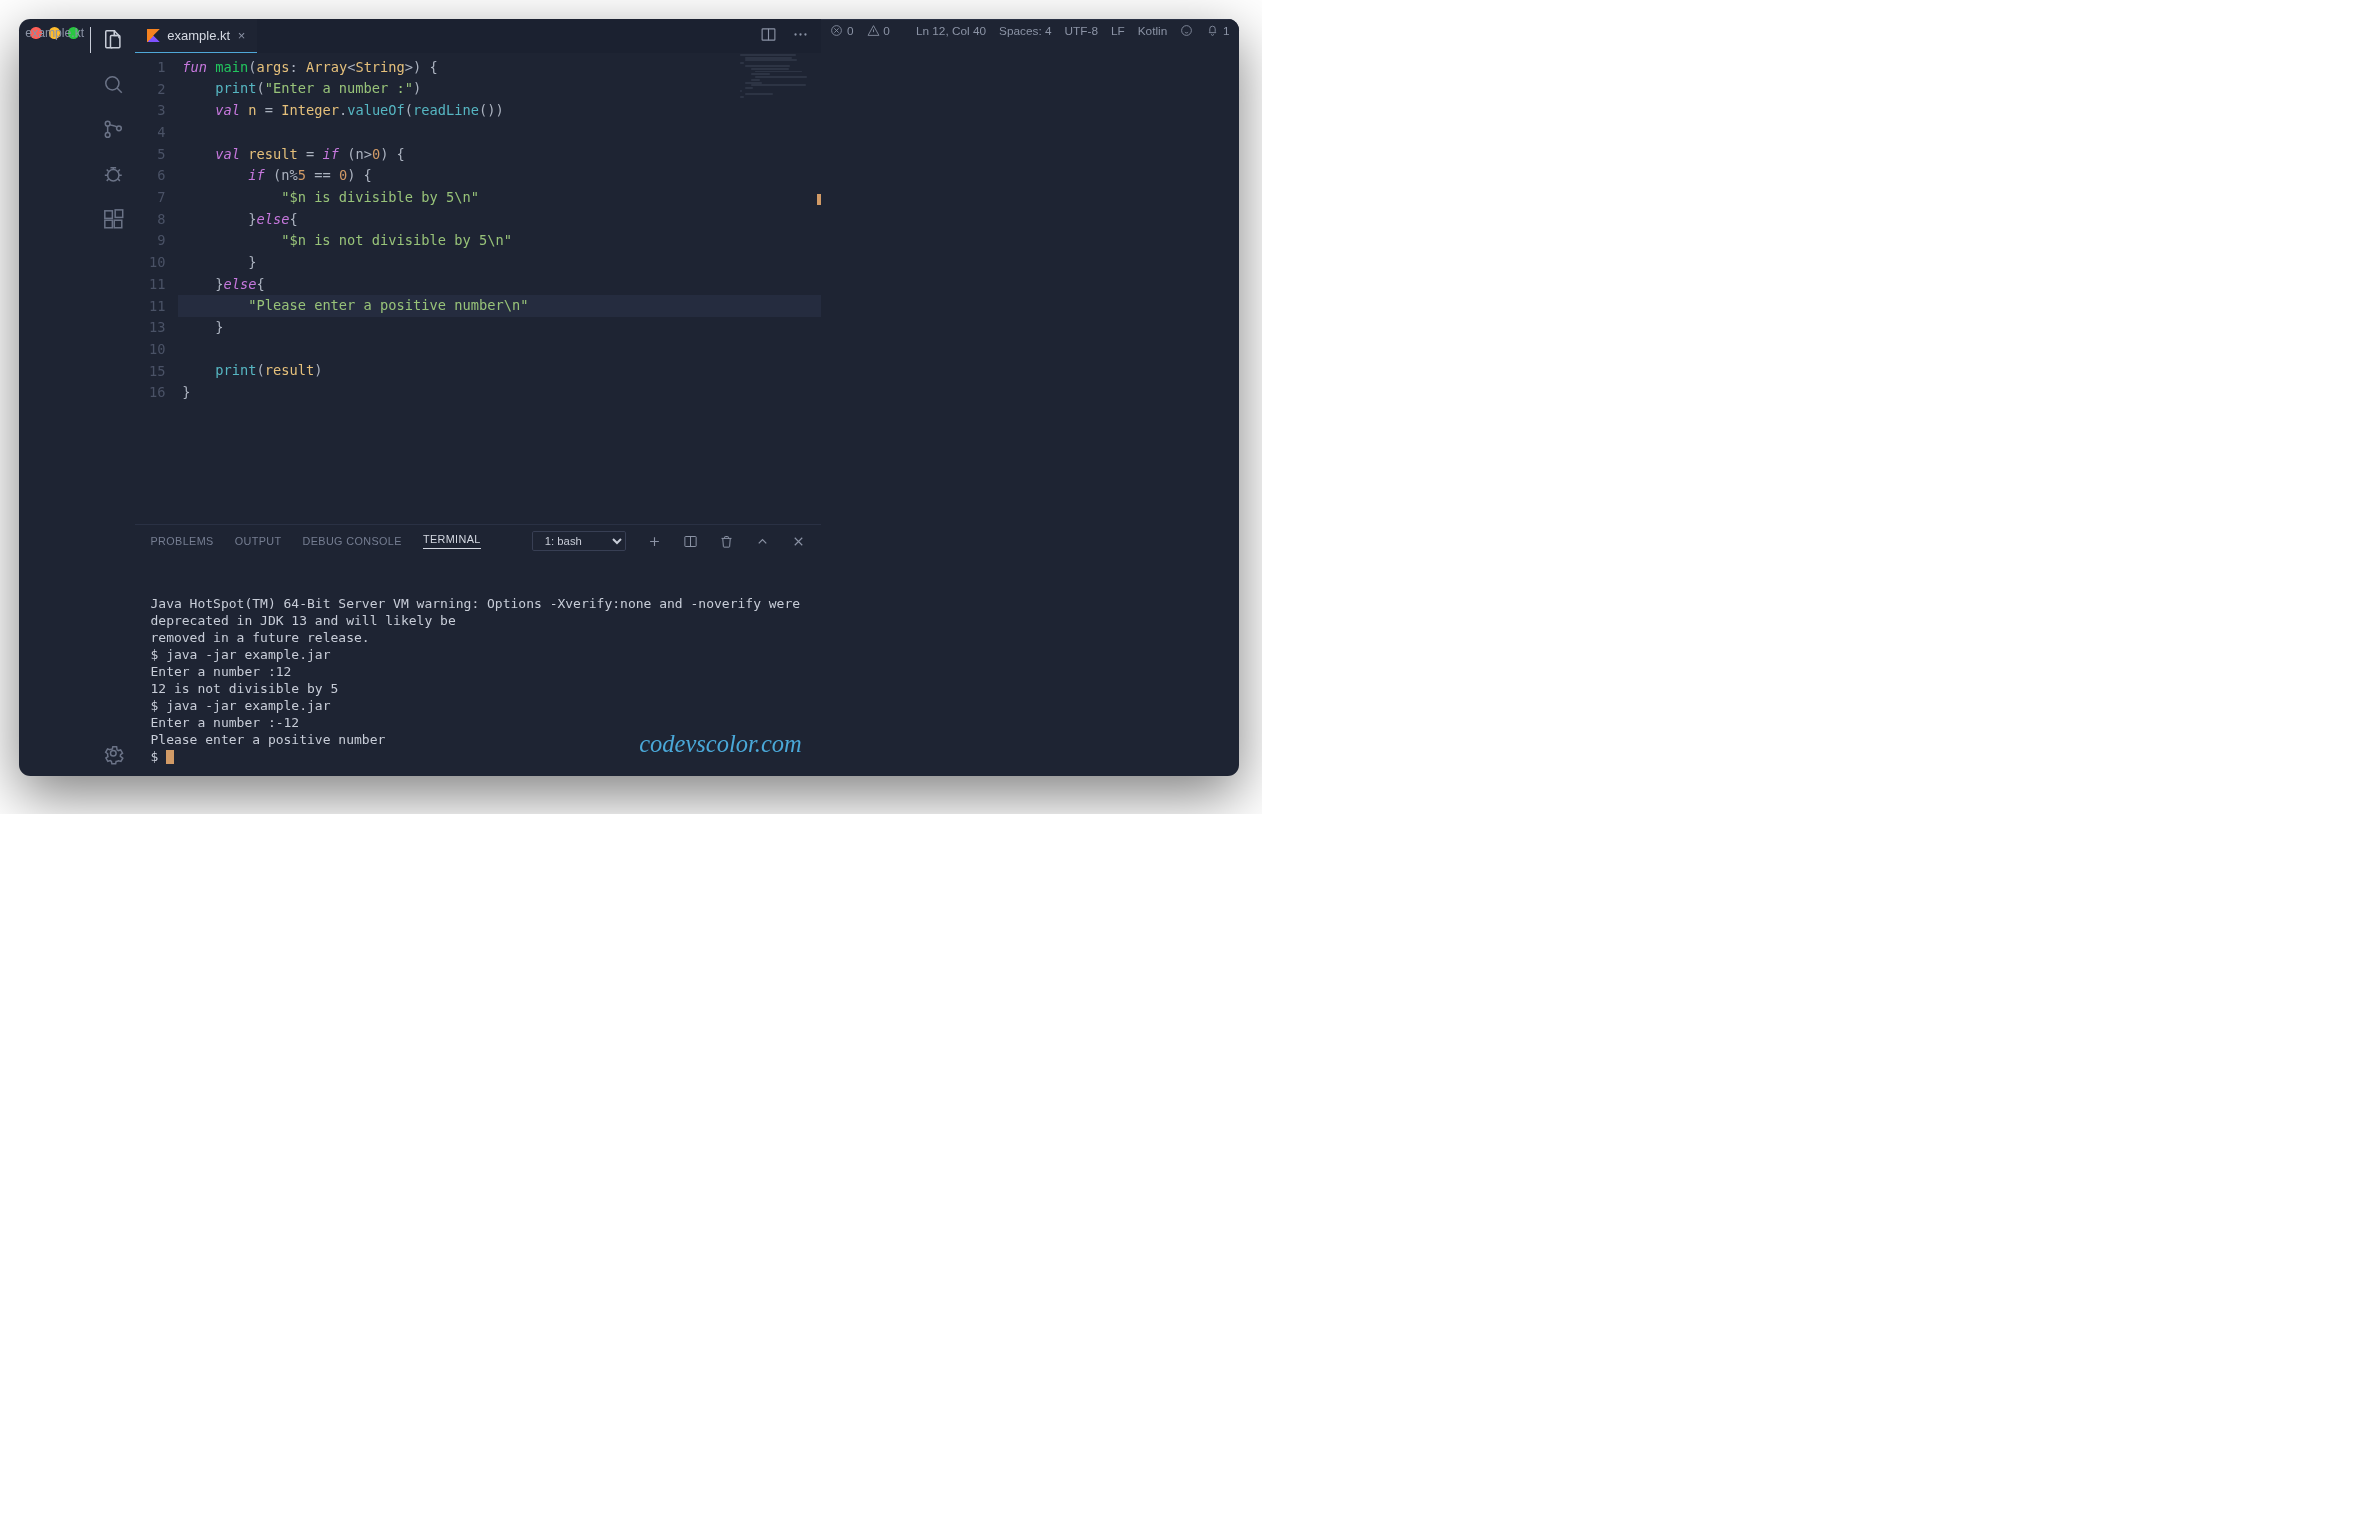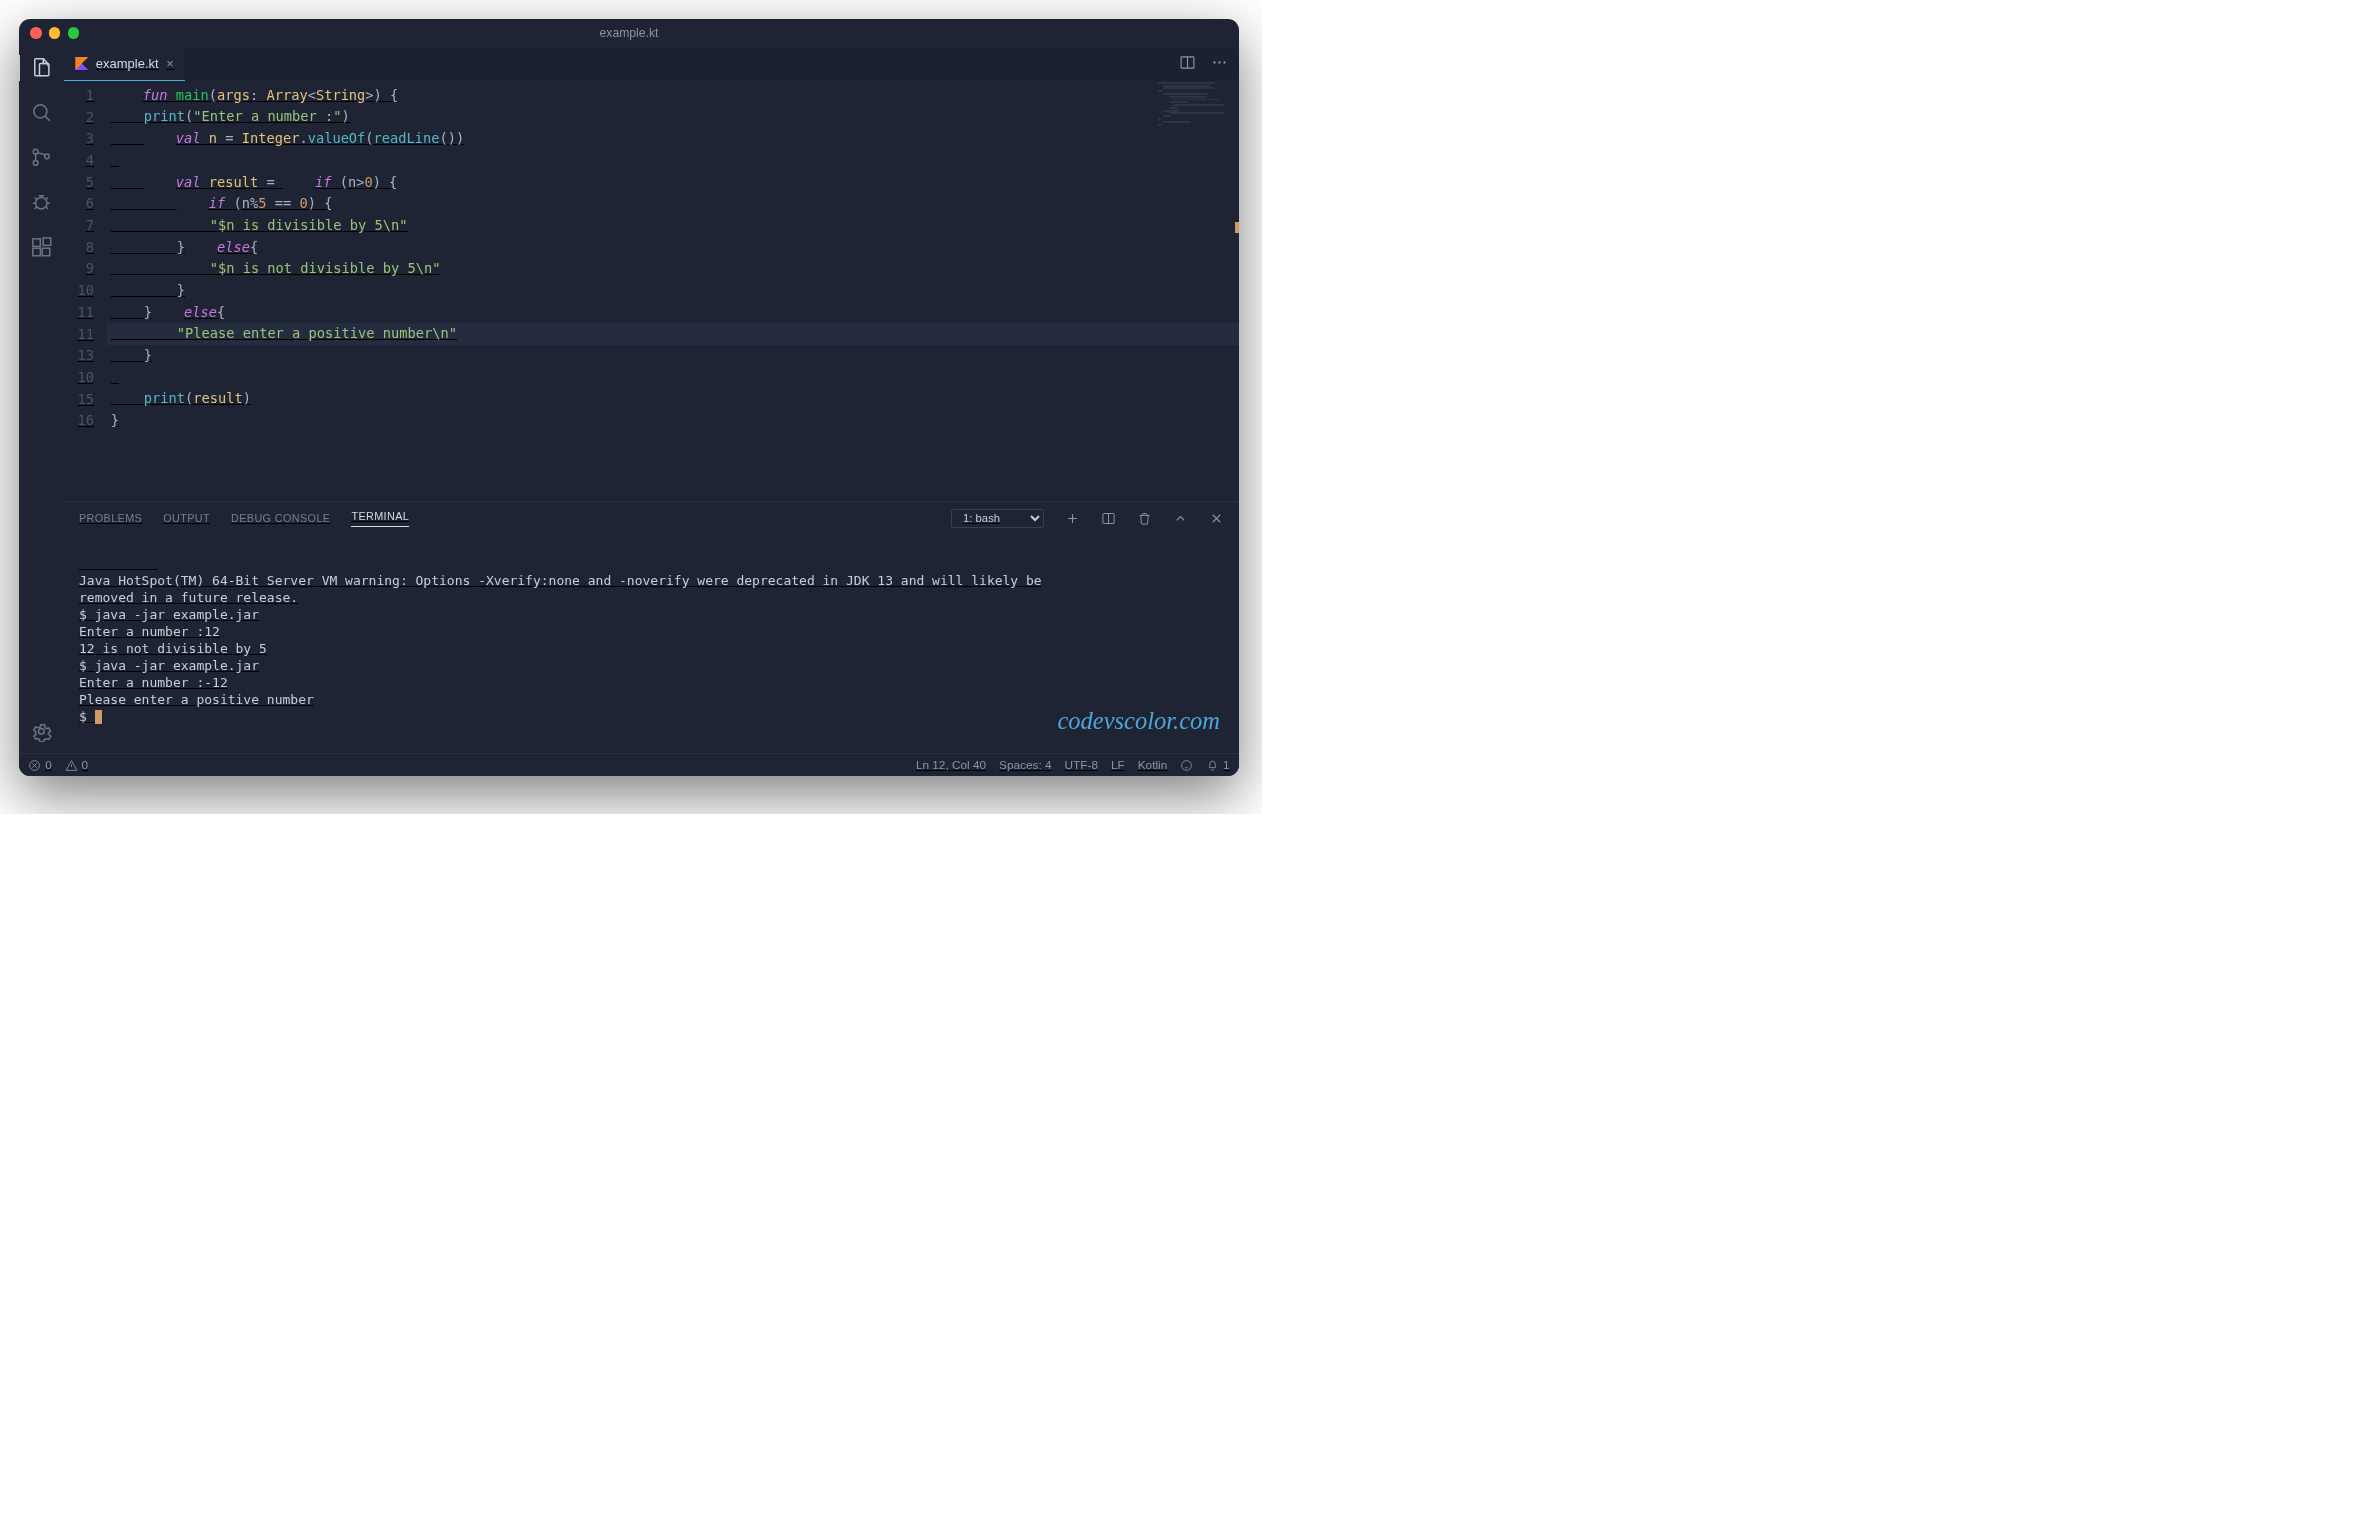--- a/index.html
+++ b/index.html
@@ -10,24 +10,23 @@
     height: 814px;
     padding: 19px;
   }
   .window {
     width: 1220px;
     height: 757px;
     background: #1e2433;
     border-radius: 11.3px;
     box-shadow: 0 19px 56px rgba(0,0,0,0.5);
     display: flex;
-    flex-direction: column;
+    flex-direction: row;
     overflow: hidden;
     position: relative;
-    text-decoration: underline;
   }
   .titlebar {
     height: 28px;
     display: flex;
     align-items: center;
     padding: 0 11.3px;
     position: relative;
   }
   .traffic { display: flex; gap: 7.5px; }
   .dot { width: 11.3px; height: 11.3px; border-radius: 50%; }
@@ -83,21 +82,21 @@
   .gutter {
     width:43px; text-align:right; color:#4a5266; padding-right:13px; padding-top:3.8px;
     user-select:none;
   }
   .code {
     flex:1; padding-top:3.8px; white-space:pre; color:#c8cdd8;
     position:relative;
   }
   .code .line { height:21.7px; padding-left:3.8px; }
   .code .hl { background:#252c3f; }
-  .tok-kw { color:#c678dd; font-style:italic;margin-left:32px; }
+  .tok-kw { color:#c678dd; font-style:italic; }
   .tok-name { color:#e5c07b; }
   .tok-type { color:#e5c07b; }
   .tok-str { color:#98c379; }
   .tok-num { color:#d19a66; }
   .tok-punc { color:#abb2bf; }
   .tok-var { color:#22c55e; }
   .tok-call { color:#56b6c2; }
   .minimap {
     position:absolute; top:0; right:0; width:85px; height:100%;
     opacity:0.35; pointer-events:none;

